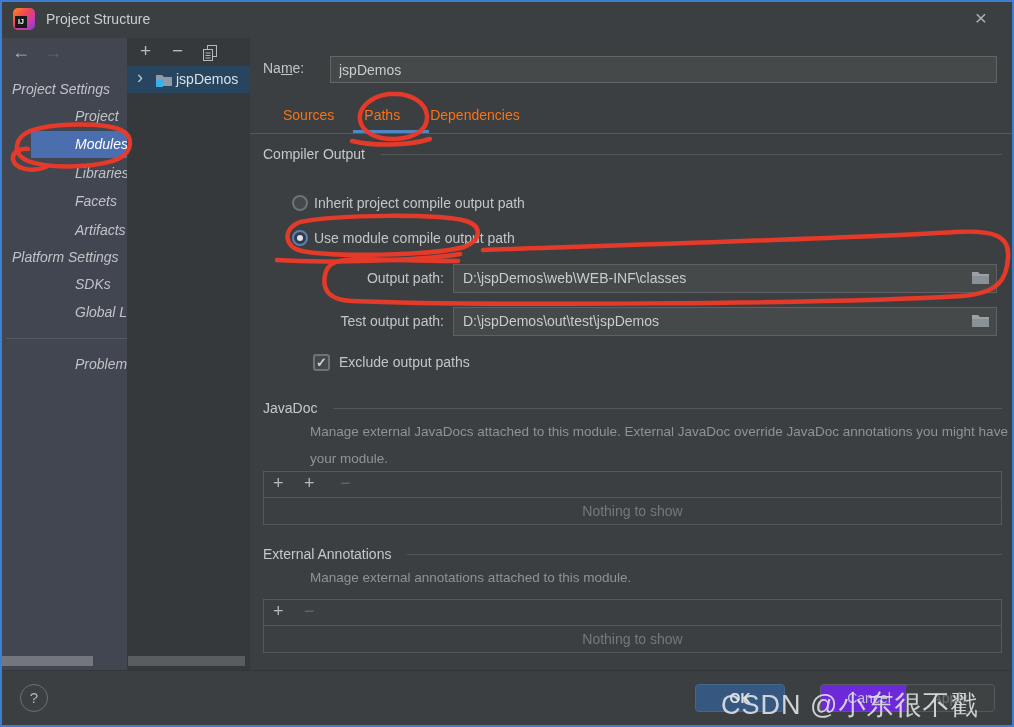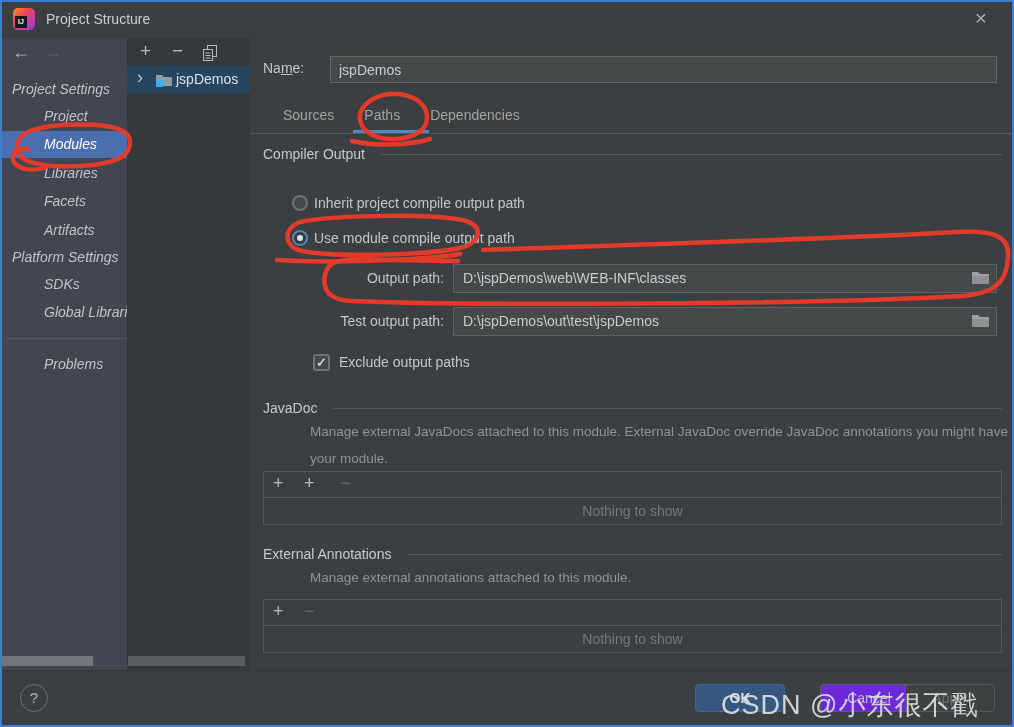--- a/index.html
+++ b/index.html
@@ -29,21 +29,21 @@
     font-size:21px; color:#aeb0b2; cursor:default; }
 
   
   .sidebar { position:absolute; left:0; top:38px; width:127px; height:632px; background:#424650; overflow:hidden; }
   .nav-arrow { position:absolute; top:4px; font-size:18px; }
   .nav-back { left:12px; color:#b2b4b6; }
   .nav-fwd  { left:44px; color:#5d6165; }
   .side-item { position:absolute; left:0; width:127px; height:26px; line-height:26px; white-space:nowrap;
     overflow:hidden; color:#c0c3c5;font-style:italic; }
   .side-group { padding-left:12px; }
-  .side-child { padding-left:44px; }
+  .side-child { padding-left:44px;margin-left:31px; }
   .side-selected { background:#4b6eaf; color:#ffffff; height:27px; line-height:27px; }
   .side-divider { position:absolute; left:6px; right:0; top:300px; border-top:1px solid #565a60; }
   .h-thumb { position:absolute; height:10px; top:618px; }
   .thumb-side { left:0; width:93px; background:#73767c; }
   .thumb-tree { left:1px; width:117px; background:#5a5d60; }
 
   
   .treepanel { position:absolute; left:127px; top:38px; width:123px; height:632px; background:#36393b; overflow:hidden; }
   .tree-tool { position:absolute; top:2px; font-size:19px; color:#b6b8ba; font-weight:400; }
   .tree-node { position:absolute; left:0; top:28px; width:123px; height:27px; background:#27455e; color:#dde0e2;
@@ -52,21 +52,21 @@
   .tree-node .label { position:absolute; left:49px; top:0; line-height:27px; }
 
   
   .main { position:absolute; left:250px; top:38px; width:764px; height:632px; background:#3c3f41; }
   .fld-label { color:#c3c6c8; }
   .text-input {
     position:absolute; background:#45494a; border:1px solid #646567; color:#c9cdd0;
     font-family:"Liberation Sans",sans-serif; font-size:14px; padding:0 8px; outline:none;
   }
   .tabs { position:absolute; left:33px; top:62px; display:flex; gap:30px; }
-  .tab { line-height:30px; color:#a3a3a3;text-align:right; }
+  .tab { line-height:30px; color:#f97316;text-align:right; }
   .tab-underline { position:absolute; left:103px; top:92px; width:76px; height:3px; background:#4f87c5; }
   .tabs-sep { position:absolute; left:0; top:95px; width:764px; border-top:1px solid #55595b; }
 
   .section-head { position:absolute; left:13px; right:12px; display:flex; align-items:center; gap:16px; }
   .section-head .t { color:#c6c9cb; white-space:nowrap; }
   .section-head .rule { flex:1; border-top:1px solid #53575a; }
 
   .radio { position:absolute; width:16px; height:16px; border-radius:50%; background:#43494b; border:2px solid #6f7376; }
   .radio.sel { background:#2e3d50; border:2px solid #5e81ad; }
   .radio.sel::after { content:""; position:absolute; left:3px; top:3px; width:6px; height:6px; border-radius:50%; background:#dfe2e4; }

